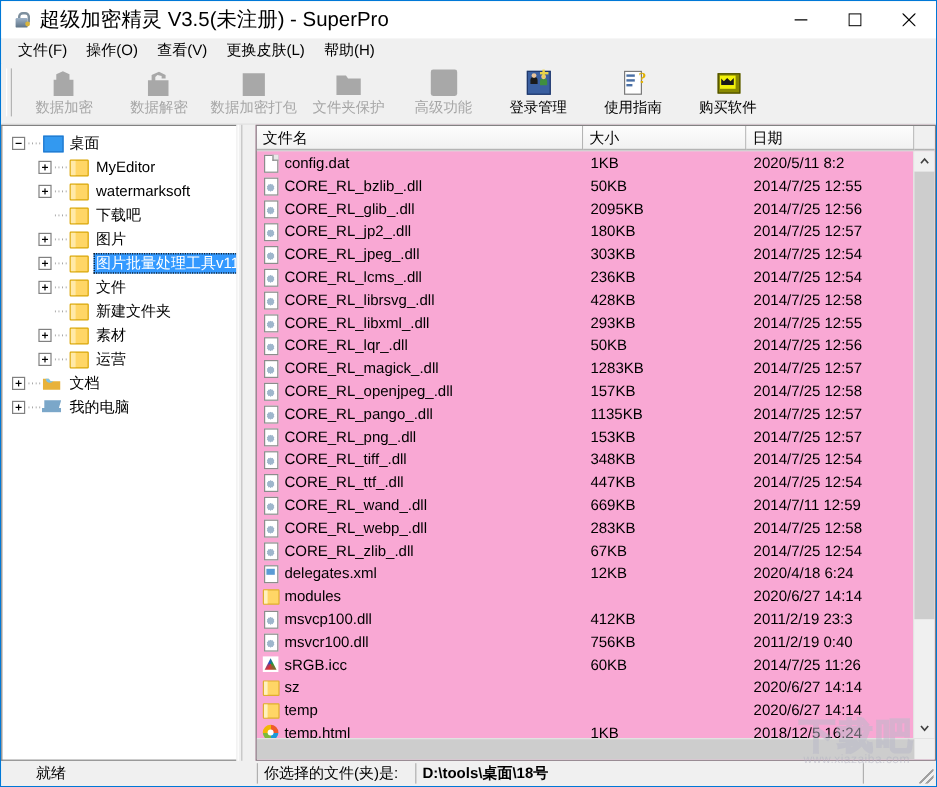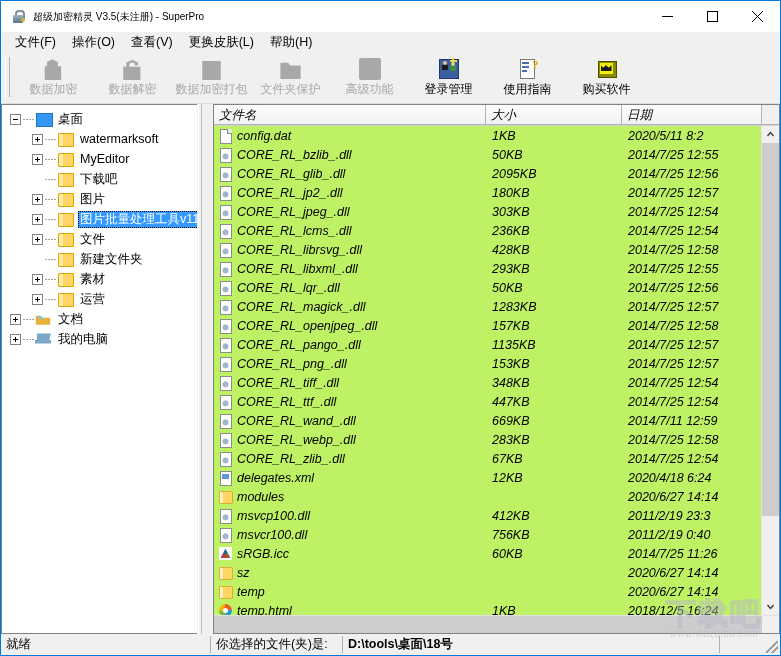--- a/index.html
+++ b/index.html
@@ -51,21 +51,21 @@
     border-bottom: none;
     border-radius: 4px 4px 0 0;
   }
   .title-icon .lock-dot {
     position: absolute; left: 11px; top: 9px;
     width: 4px; height: 4px;
     background: #d8b43c;
     border-radius: 50%;
   }
   .title-text {
-    font-size: 10px;
+    font-size: 17px;
     color: #000;
     white-space: nowrap;
   }
   .win-buttons {
     position: absolute;
     right: 0; top: 0;
     height: 31px;
     display: flex;
   }
   .win-btn {
@@ -191,29 +191,28 @@
     position: relative;
   }
   .splitter::before {
     content:"";
     position:absolute; left:1px; top:0; bottom:0; width:2px;
     border-left:1px solid #fff;
     border-right:1px solid #c0c0c0;
   }
   .list-pane {
     flex: 1 1 auto;
-    background: #bef264;
+    background: #f9a8d4;
     border: 1px solid #828282;
     box-sizing: border-box;
     display: flex;
     flex-direction: column;
     overflow: hidden;
     position: relative;
     min-width: 0;
-    font-style: italic;
   }
 
   
   .tree {
     padding: 4px 0 0 0;
     font-size: 12.5px;
     position: relative;
   }
   .tnode {
     display: flex;
@@ -375,21 +374,21 @@
   .sb-cell {
     border: 1px solid #a0a0a0;
     border-top-color:#d8d8d8; border-left-color:#d8d8d8;
     margin: 2px 1px 2px 0;
     padding: 1px 5px;
     box-sizing: border-box;
     white-space: nowrap;
     overflow: hidden;
     line-height: 15px;
   }
-  .sbc-1 { width: 208px; flex: 0 0 auto; border:none; }
+  .sbc-1 { width: 188px; flex: 0 0 auto; border:none;margin-left:24px; }
   .sbc-sep { width: 1px; background:#b0b0b0; margin:2px 0;}
   .sbc-2 { width: 130px; flex: 0 0 auto; border:none;}
   .sbc-3 { flex: 1 1 auto; border:none;font-weight:bold;}
   .sbc-4 { width: 42px; flex:0 0 auto; border:none;}
   .grip {
     width: 17px; flex: 0 0 auto;
     position: relative;
   }
   .grip::after {
     content:"";
@@ -556,30 +555,30 @@
             </div>
             <div class="tlabel2">桌面</div>
           </div>
           <div class="tnode">
             <div class="indent" style="width:30px"></div>
             <div class="expander plus"></div>
             <div class="dots"></div>
             <div class="t-icon">
               <div class="ic-folder"></div>
             </div>
-            <div class="tlabel2">watermarksoft</div>
+            <div class="tlabel2">MyEditor</div>
           </div>
           <div class="tnode">
             <div class="indent" style="width:30px"></div>
             <div class="expander plus"></div>
             <div class="dots"></div>
             <div class="t-icon">
               <div class="ic-folder"></div>
             </div>
-            <div class="tlabel2">MyEditor</div>
+            <div class="tlabel2">watermarksoft</div>
           </div>
           <div class="tnode">
             <div class="indent" style="width:30px"></div>
             <div class="expander none"></div>
             <div class="dots"></div>
             <div class="t-icon">
               <div class="ic-folder"></div>
             </div>
             <div class="tlabel2">下载吧</div>
           </div>

